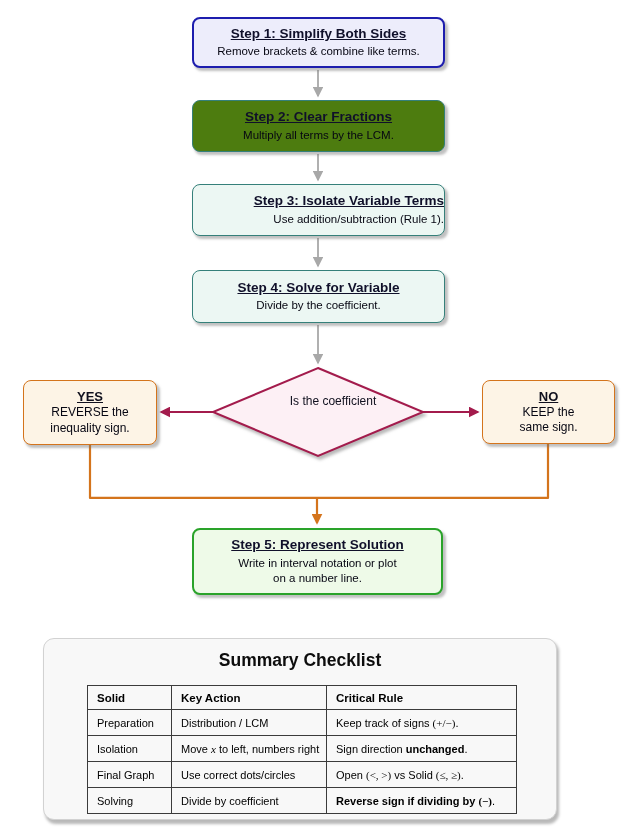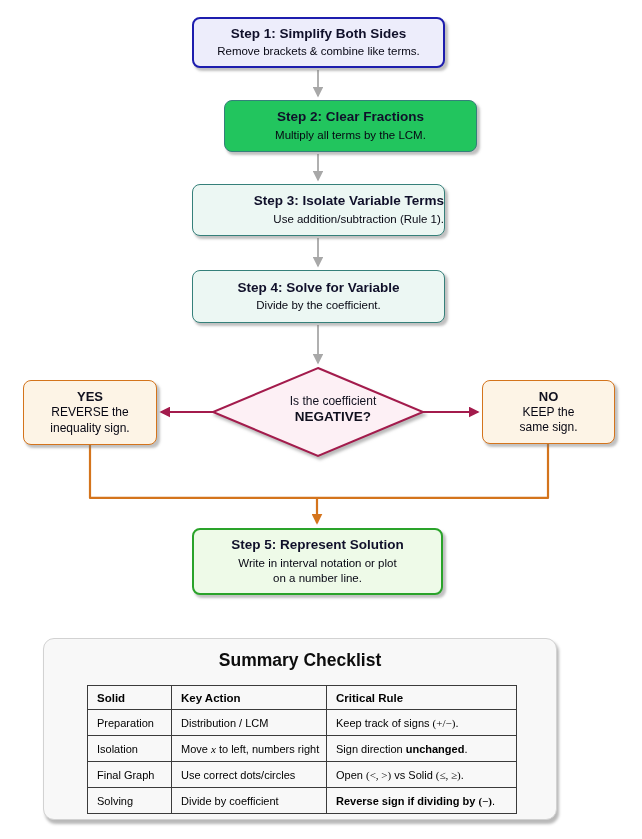--- a/index.html
+++ b/index.html
@@ -9,25 +9,25 @@
     overflow:hidden;
   }
   svg.connectors { position:absolute; left:0; top:0; z-index:0; }
 
   .box {
     position:absolute; z-index:1; border-radius:8px;
     display:flex; flex-direction:column; justify-content:center; align-items:center;
     text-align:center; box-shadow:2.5px 3px 2.5px rgba(115,115,115,.45);
     box-sizing:border-box;
   }
-  .box .t { font-weight:bold; font-size:13.5px; color:#10102a; line-height:1.25; }
+  .box .t { font-weight:bold; font-size:13.5px; color:#10102a; line-height:1.25;text-decoration:underline; }
   .box .s { font-size:11.5px; color:#060612; line-height:1.3; margin-top:2px; }
 
   .step1 { left:192px; top:17px;  width:253px; height:51px; background:#ededfb; border:2.4px solid #1d1dae; }
-  .step2 { left:192px; top:100px; width:253px; height:52px; background:#22c55e; border:1.7px solid #35807a;margin-left:32px; }
+  .step2 { left:192px; top:100px; width:253px; height:52px; background:#4d7c0f; border:1.7px solid #35807a; }
   .step3 { left:192px; top:184px; width:253px; height:52px; background:#ecf7f3; border:1.7px solid #35807a;align-items:flex-end; }
   .step4 { left:192px; top:270px; width:253px; height:53px; background:#ecf7f3; border:1.7px solid #35807a; }
   .step5 { left:192px; top:528px; width:251px; height:67px; background:#eefae8; border:2.2px solid #2aa32a; }
 
   .branch { background:#fdf4e6; border:1.9px solid #d4741c; }
   .branch .t { font-size:13px; color:#10101e; }
   .branch .s { font-size:12px; margin-top:0; line-height:1.28; }
   .yes { left:23px;  top:380px; width:134px; height:65px; }
   .no  { left:482px; top:380px; width:133px; height:64px; }
 
@@ -112,21 +112,20 @@
     <div class="s">Use addition/subtraction (Rule 1).</div>
   </div>
 
   <div class="box step4">
     <div class="t">Step 4: Solve for Variable</div>
     <div class="s">Divide by the coefficient.</div>
   </div>
 
   <div class="diamond-label">
     <div class="d1">Is the coefficient</div>
-    <div class="d2">NEGATIVE?</div>
   </div>
 
   <div class="box branch yes">
     <div class="t">YES</div>
     <div class="s">REVERSE the</div>
     <div class="s">inequality sign.</div>
   </div>
 
   <div class="box branch no">
     <div class="t">NO</div>

